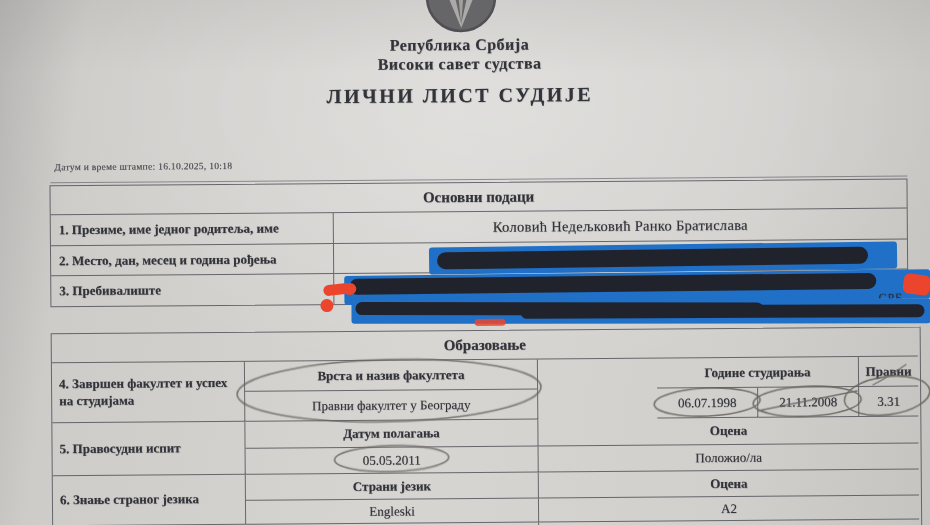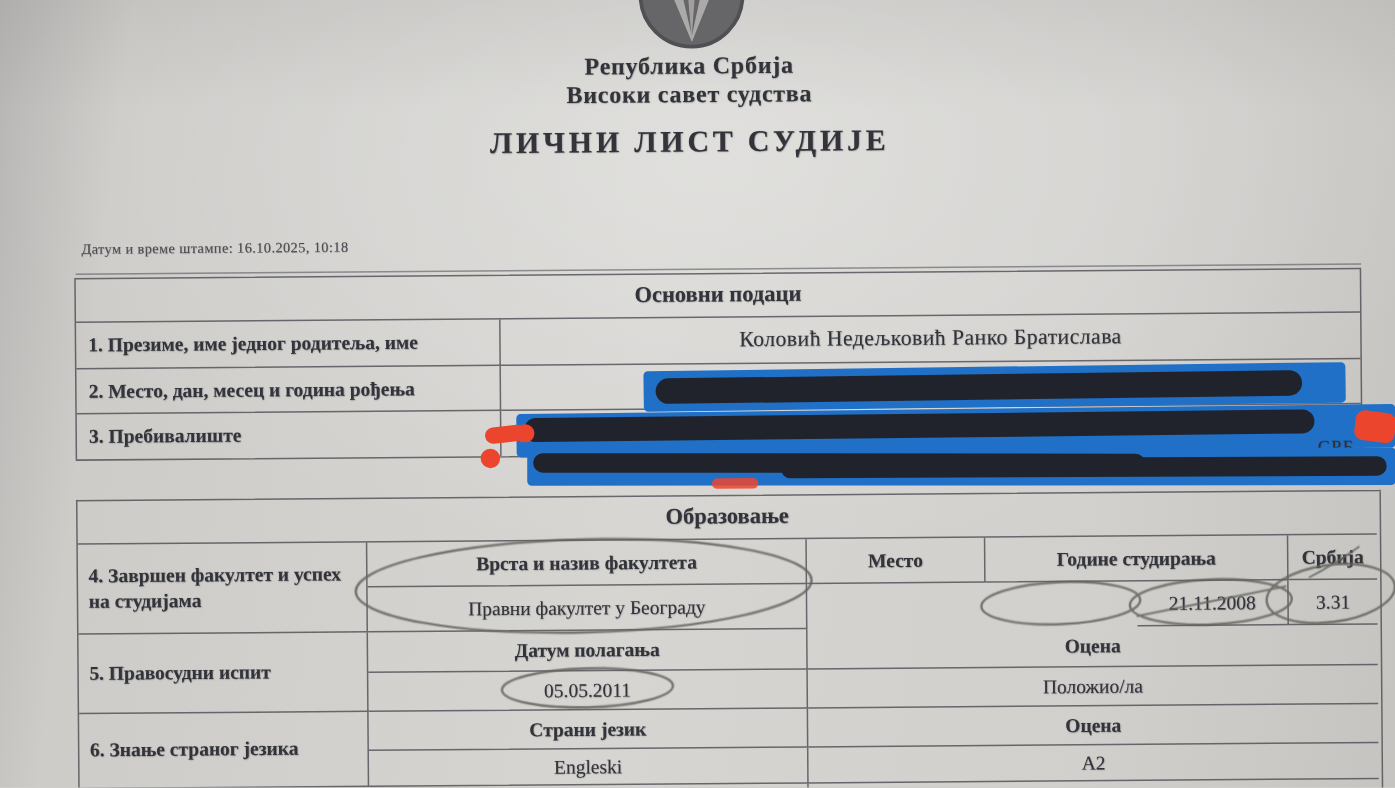--- a/index.html
+++ b/index.html
@@ -128,24 +128,24 @@
       <div class="cell val"></div>
       <div class="cell lab last">3. Пребивалиште</div>
       <div class="cell val last"></div>
     </div>
 
     <div class="t2">
       <div class="cell title">Образовање</div>
 
       <div class="cell lab br l4">4. Завршен факултет и успех на студијама</div>
       <div class="cell bold br h-vrsta">Врста и назив факултета</div>
-      <div class="cell bold br h-mesto">Место</div>
       <div class="cell bold br h-godine">Године студирања</div>
-      <div class="cell bold h-uspeh">Србија</div>
+      <div class="cell bold h-uspeh">Правни</div>
       <div class="cell br v-fak">Правни факултет у Београду</div>
+      <div class="cell br v-d1">06.07.1998</div>
       <div class="cell br v-d2">21.11.2008</div>
       <div class="cell v-usp">3.31</div>
 
       <div class="cell lab br l5">5. Правосудни испит</div>
       <div class="cell bold br h-dat">Датум полагања</div>
       <div class="cell bold h-oc5">Оцена</div>
       <div class="cell br v-dat">05.05.2011</div>
       <div class="cell v-pol">Положио/ла</div>
 
       <div class="cell lab br l6">6. Знање страног језика</div>

